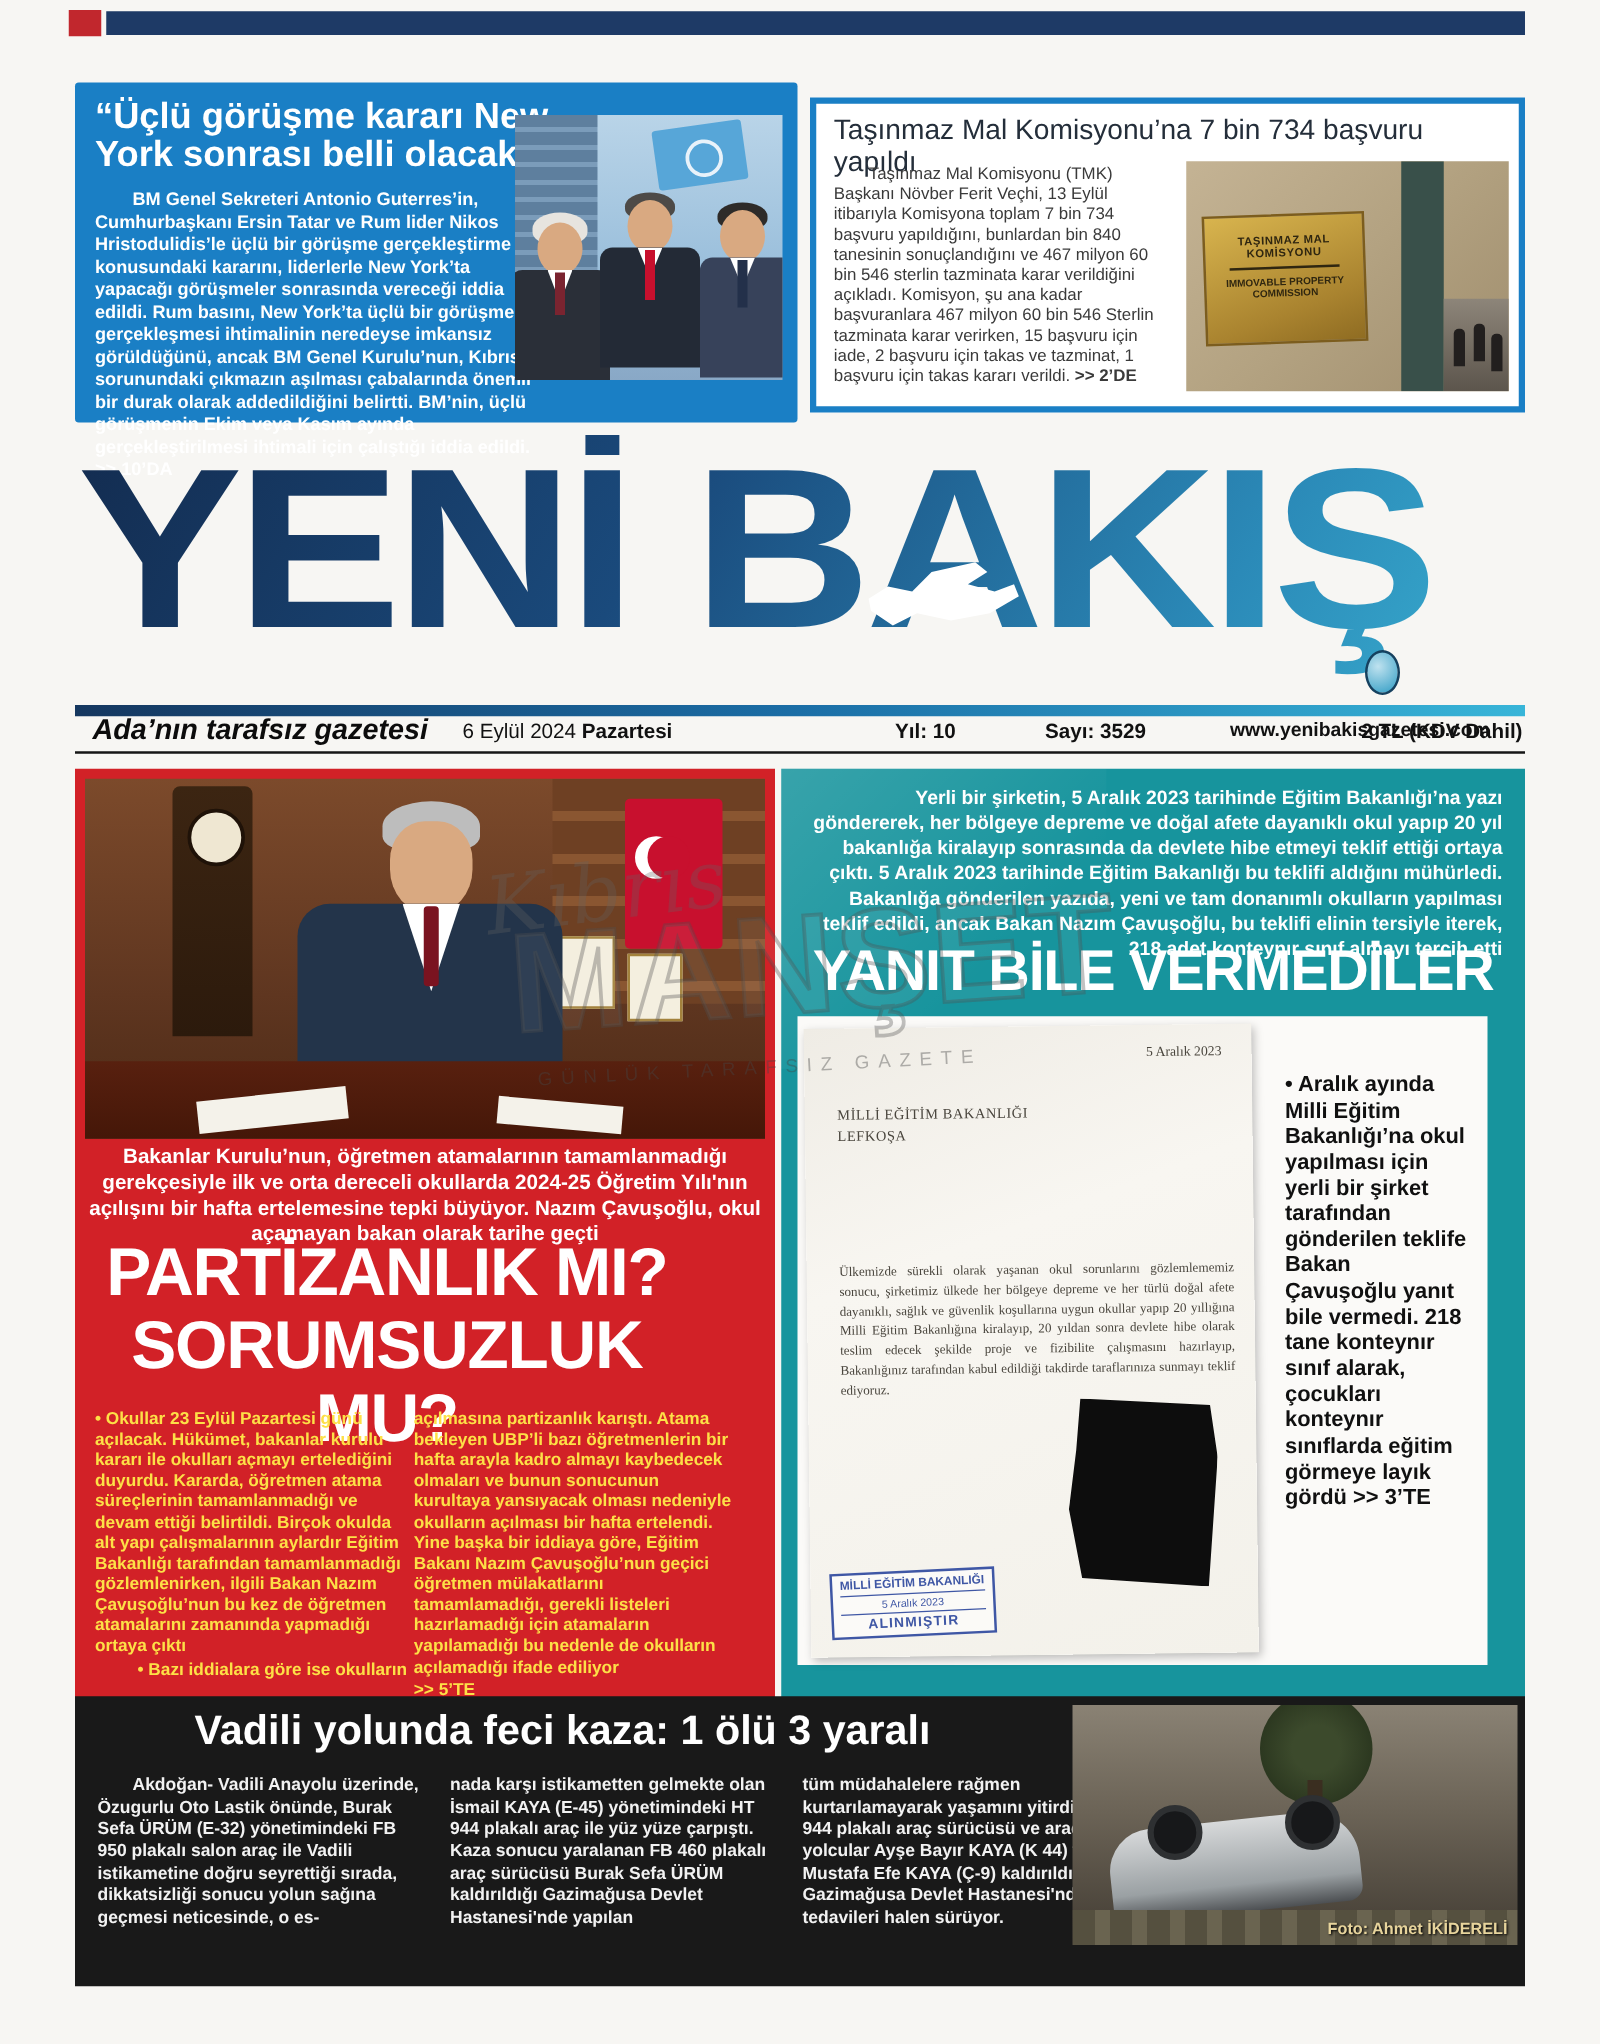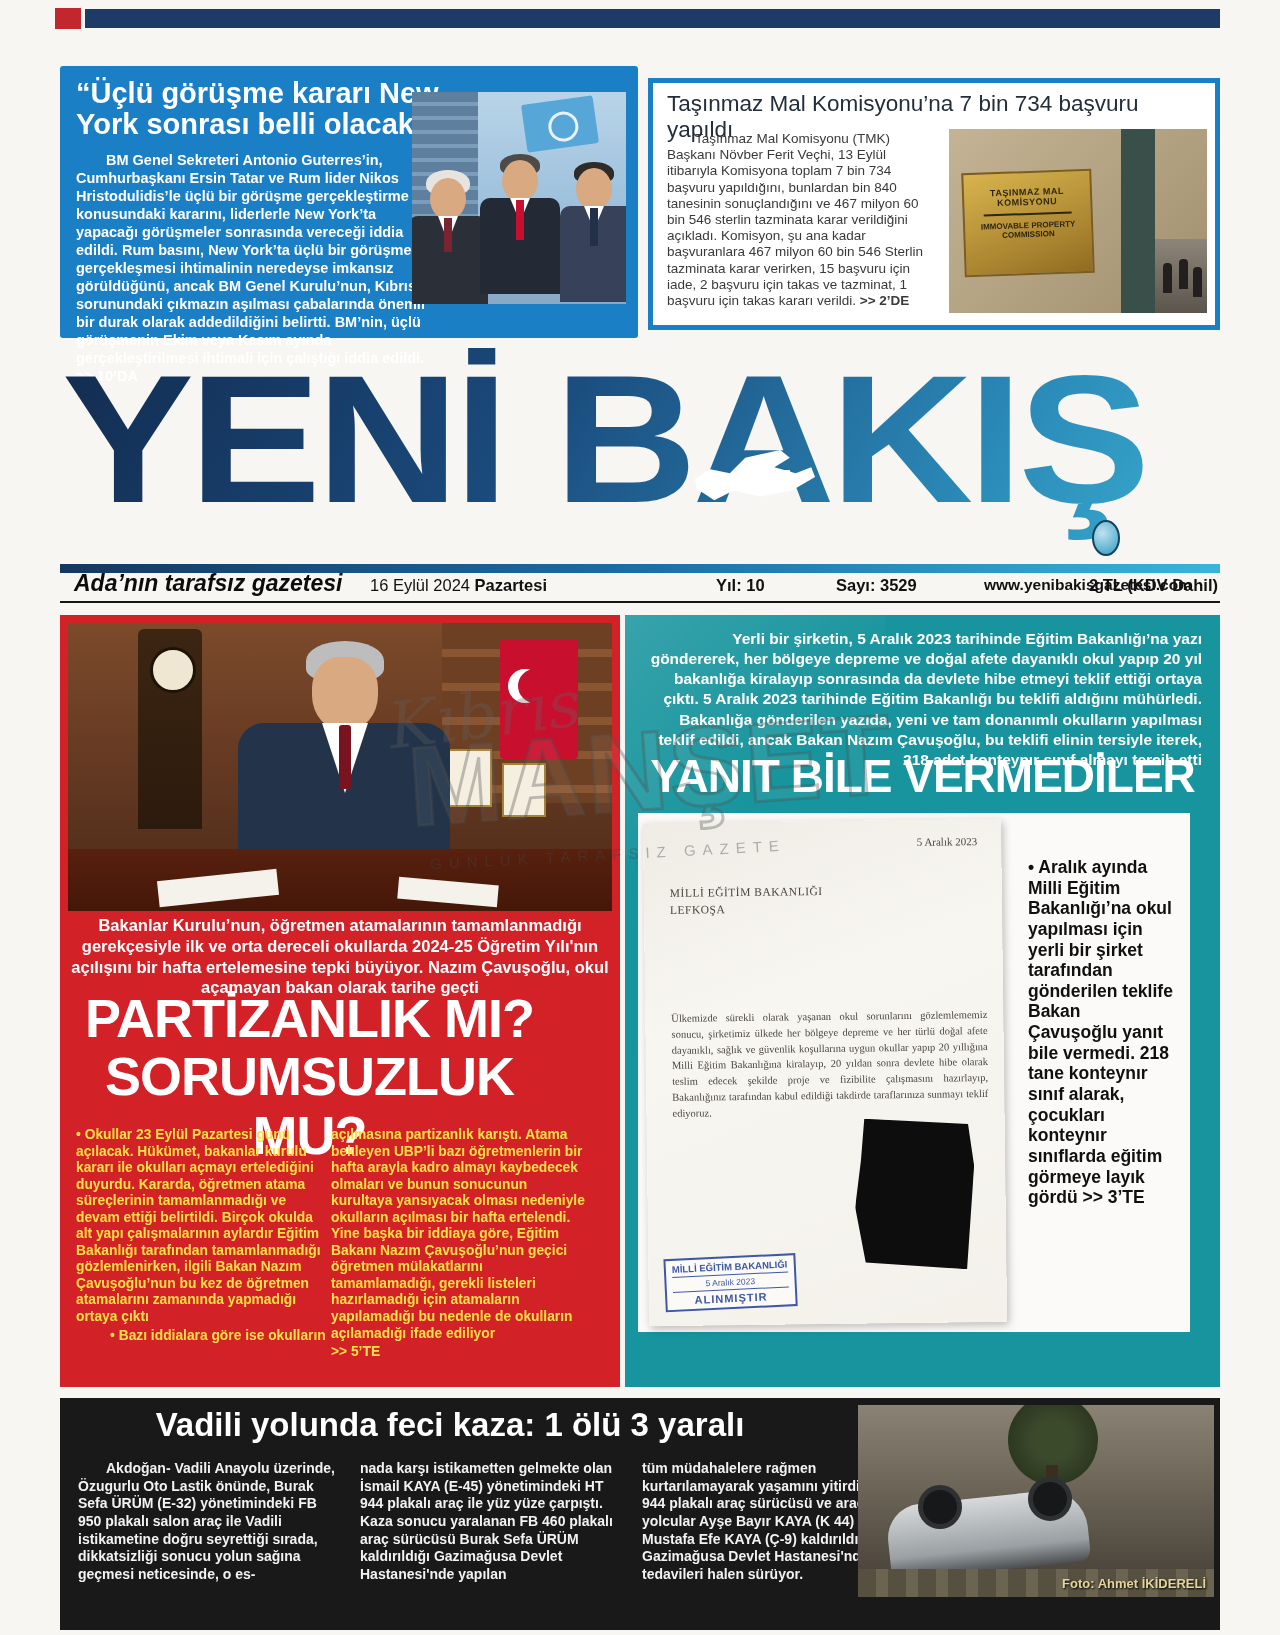--- a/index.html
+++ b/index.html
@@ -99,21 +99,21 @@
   .teal-sidebar{left:390px;top:44px;width:146px;color:#101010;font-size:17.5px;font-weight:bold;line-height:1.18;}
 
   
   .wm{pointer-events:none;}
   .wm-script{left:388px;top:678px;font-family:"DejaVu Serif",serif;font-style:italic;font-size:64px;color:rgba(100,100,100,.30);transform:rotate(-7deg);}
   .wm-main{left:408px;top:706px;font-size:112px;font-weight:bold;color:rgba(255,255,255,.06);
            -webkit-text-stroke:3px rgba(80,80,80,.35);transform:rotate(-4deg);letter-spacing:2px;}
   .wm-sub{left:430px;top:846px;font-size:15px;letter-spacing:7px;color:rgba(70,70,70,.40);transform:rotate(-3deg);}
 
   
-  .black-panel{left:60px;top:1398px;width:1160px;height:232px;background:#191919;}
+  .black-panel{left:60px;top:1357px;width:1160px;height:232px;background:#191919;}
   .crash-head{left:0;top:8px;width:780px;color:#fff;font-size:33px;font-weight:bold;text-align:center;}
   .crash-cols{left:18px;top:62px;width:830px;display:flex;gap:16px;color:#f2f2f2;}
   .crash-col{width:266px;font-size:14px;font-weight:bold;line-height:1.26;}
   .crash-col p{margin:0;}
   .crash-col .indent{text-indent:28px;}
   .crash-photo{right:6px;top:7px;width:312px;height:192px;overflow:hidden;background:linear-gradient(180deg,#8a8274 0%,#6b6356 45%,#423c33 100%);padding-left:44px;}
   .tree{left:150px;top:-10px;width:90px;height:90px;background:radial-gradient(circle,#3c4a2c 30%,#2c3820 70%);border-radius:50%;}
   .trunk{left:188px;top:60px;width:12px;height:60px;background:#3a2e20;}
   .wreck{left:30px;top:92px;width:200px;height:74px;background:linear-gradient(180deg,#d7d9da,#9aa0a3 70%,#4c4f52);border-radius:34px 40px 12px 12px;transform:rotate(-6deg);}
   .wheel{position:absolute;width:34px;height:34px;background:#17181a;border-radius:50%;border:5px solid #2e3032;}
@@ -177,21 +177,21 @@
     </div>
   </div>
 
   <div class="abs logo"><span>YENİ</span> <span>BAKIŞ</span></div>
   <svg class="abs cyprus" viewBox="0 0 130 66">
     <path d="M4 34 L20 24 L40 28 L56 12 L92 4 L102 12 L86 22 L108 28 L124 22 L128 32 L104 46 L72 52 L44 46 L24 56 L6 44 Z" fill="#ffffff"></path>
   </svg>
   <div class="abs logo-dot"></div>
   <div class="abs grad-rule"></div>
   <div class="abs tagline">Ada’nın tarafsız gazetesi</div>
-  <div class="abs dl" style="left:370px;"><span>16 Eylül 2024 </span><b>Pazartesi</b></div>
+  <div class="abs dl" style="left:370px;"><span>6 Eylül 2024 </span><b>Pazartesi</b></div>
   <div class="abs dl" style="left:716px;"><b>Yıl: 10</b></div>
   <div class="abs dl" style="left:836px;"><b>Sayı: 3529</b></div>
   <div class="abs dl" style="left:984px;font-size:15.5px;"><b>www.yenibakisgazetesi.com</b></div>
   <div class="abs dl" style="right:62px;"><b>2 TL (KDV Dahil)</b></div>
   <div class="abs black-rule"></div>
 
   <div class="abs red-panel">
     <div class="abs minister">
       <div class="abs m-shelf"></div>
       <div class="abs m-clock">

